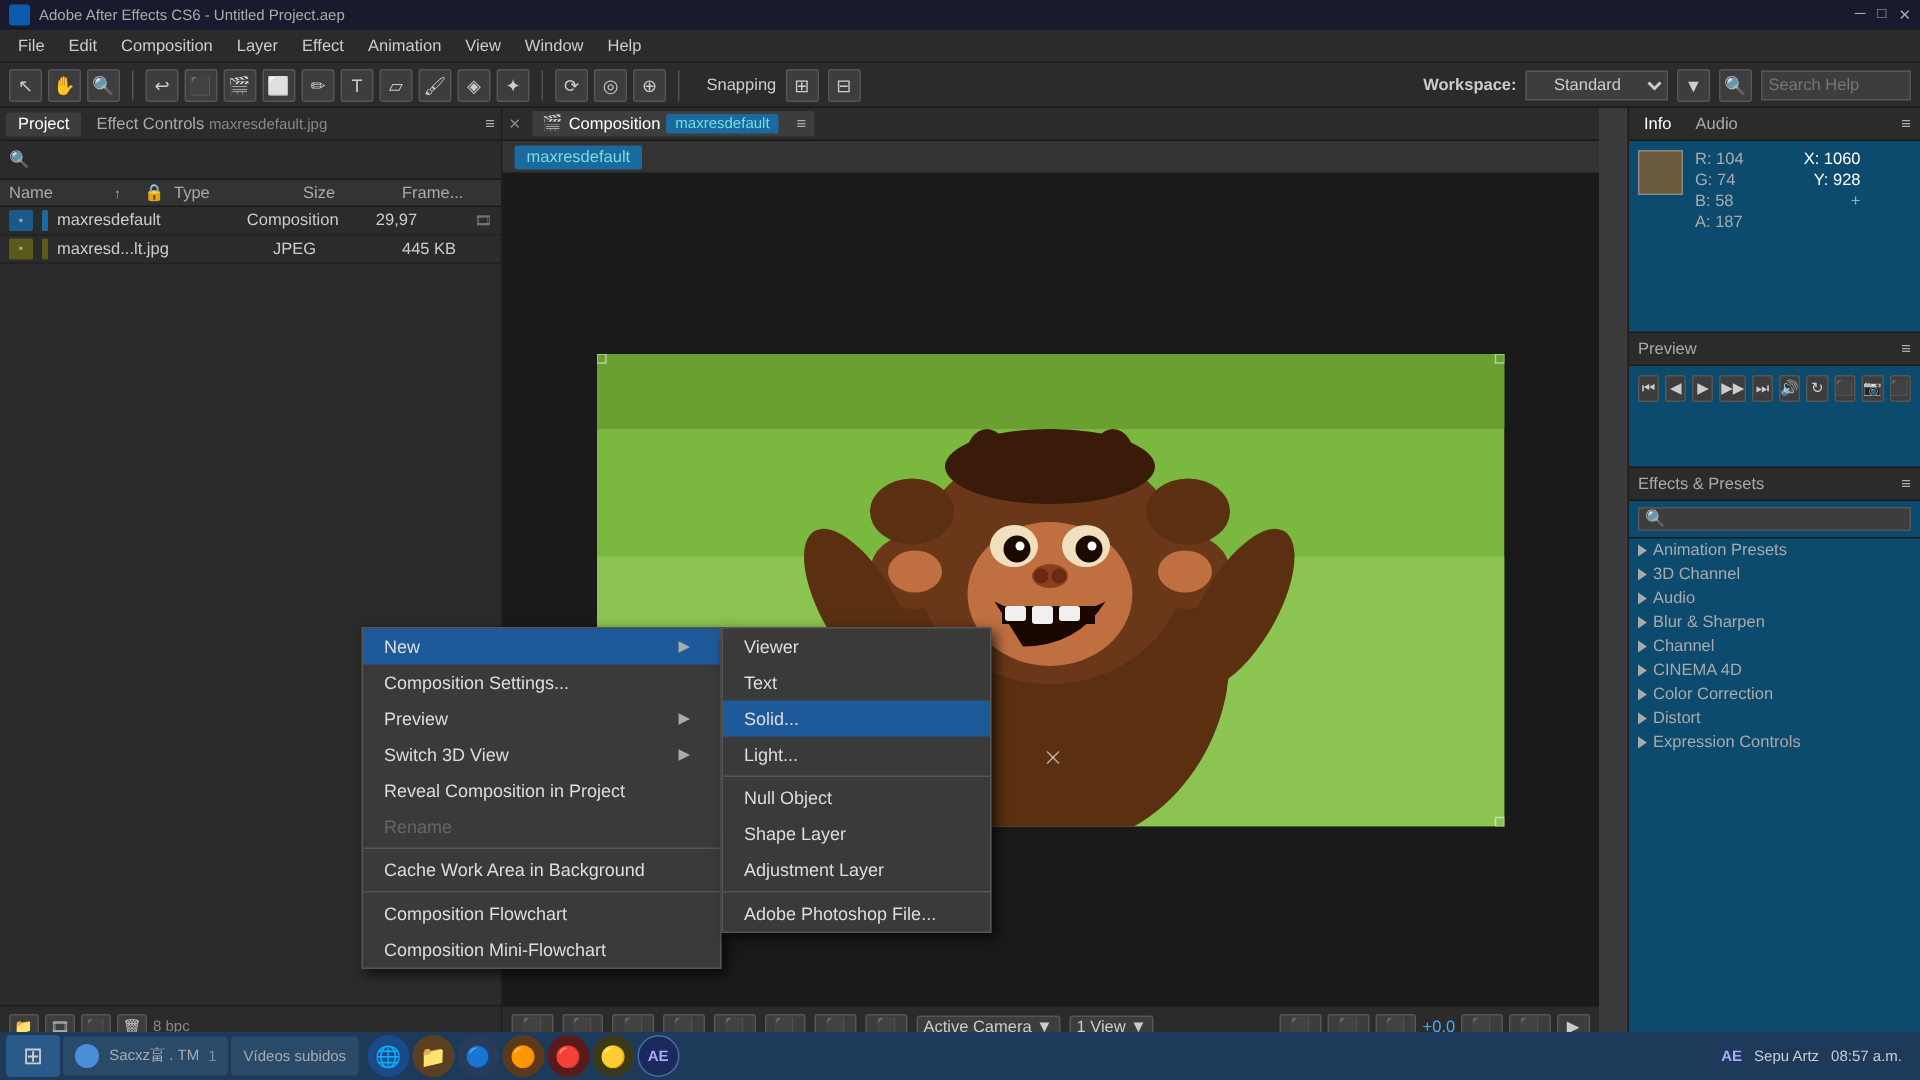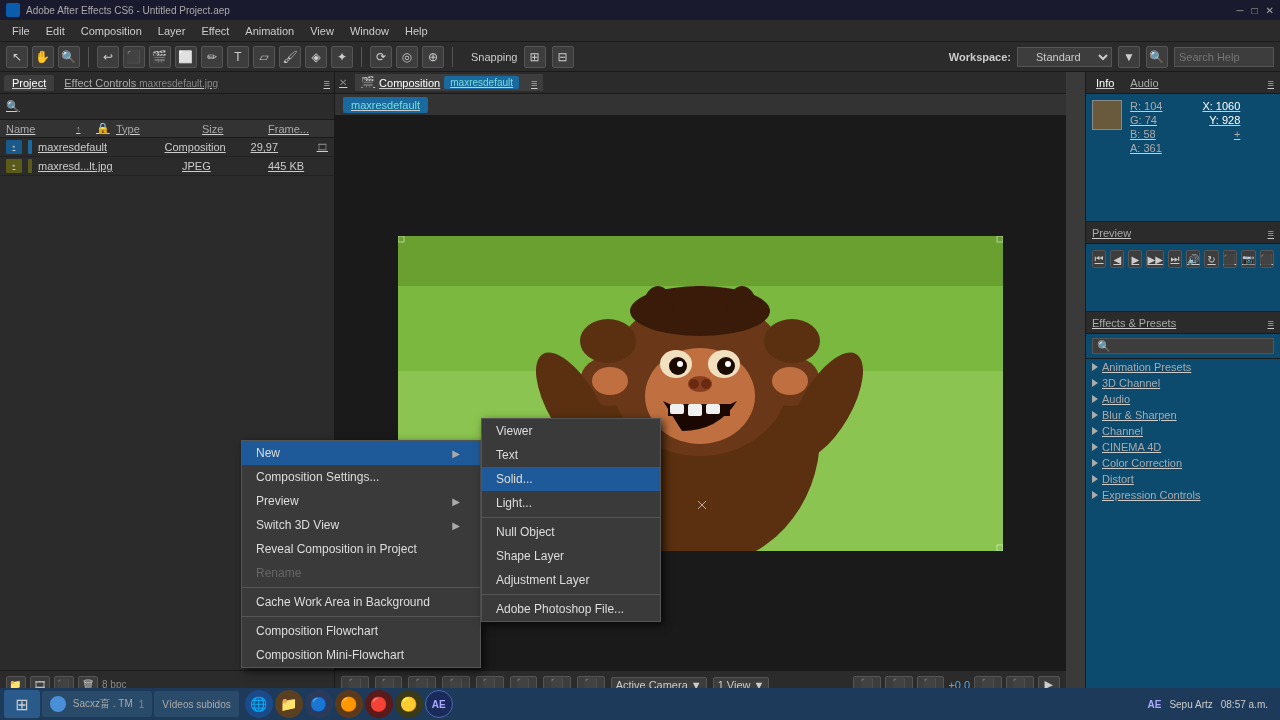--- a/index.html
+++ b/index.html
@@ -95,21 +95,20 @@
       font-size: 11px;
       padding: 1px 4px;
       height: 20px;
       width: 100px;
     }
 
     
     #main {
       display: flex;
       height: calc(720px - 20px - 22px - 30px - 22px);
-      text-decoration: underline;
     }
 
     
     #left-panel {
       width: 335px;
       display: flex;
       flex-direction: column;
       background: #2b2b2b;
       border-right: 1px solid #1a1a1a;
     }
@@ -533,21 +532,21 @@
       border-radius: 50%;
       display: flex; align-items: center; justify-content: center;
       font-size: 14px;
       cursor: pointer;
     }
 
     
     #layer-context-menu {
       position: absolute;
       left: 241px;
-      top: 440px;
+      top: 418px;
       z-index: 1000;
       background: #3a3a3a;
       border: 1px solid #555;
       box-shadow: 3px 3px 8px rgba(0,0,0,0.7);
       min-width: 240px;
       font-size: 12px;
     }
     #new-submenu {
       position: absolute;
       left: 481px;
@@ -822,21 +821,21 @@
             </div>
             <div class="info-row">
               <span class="info-label">G: 74</span>
               <span class="info-value">Y: 928</span>
             </div>
             <div class="info-row">
               <span class="info-label">B: 58</span>
               <span style="color:#aaa;">+</span>
             </div>
             <div class="info-row">
-              <span class="info-label">A: 361</span>
+              <span class="info-label">A: 187</span>
             </div>
           </div>
         </div>
       </div>
     </div>
 
     <div class="preview-panel">
       <div class="preview-tab-bar">
         <span class="preview-tab">Preview</span>
         <span class="panel-menu-icon" style="margin-left:auto;">≡</span>

